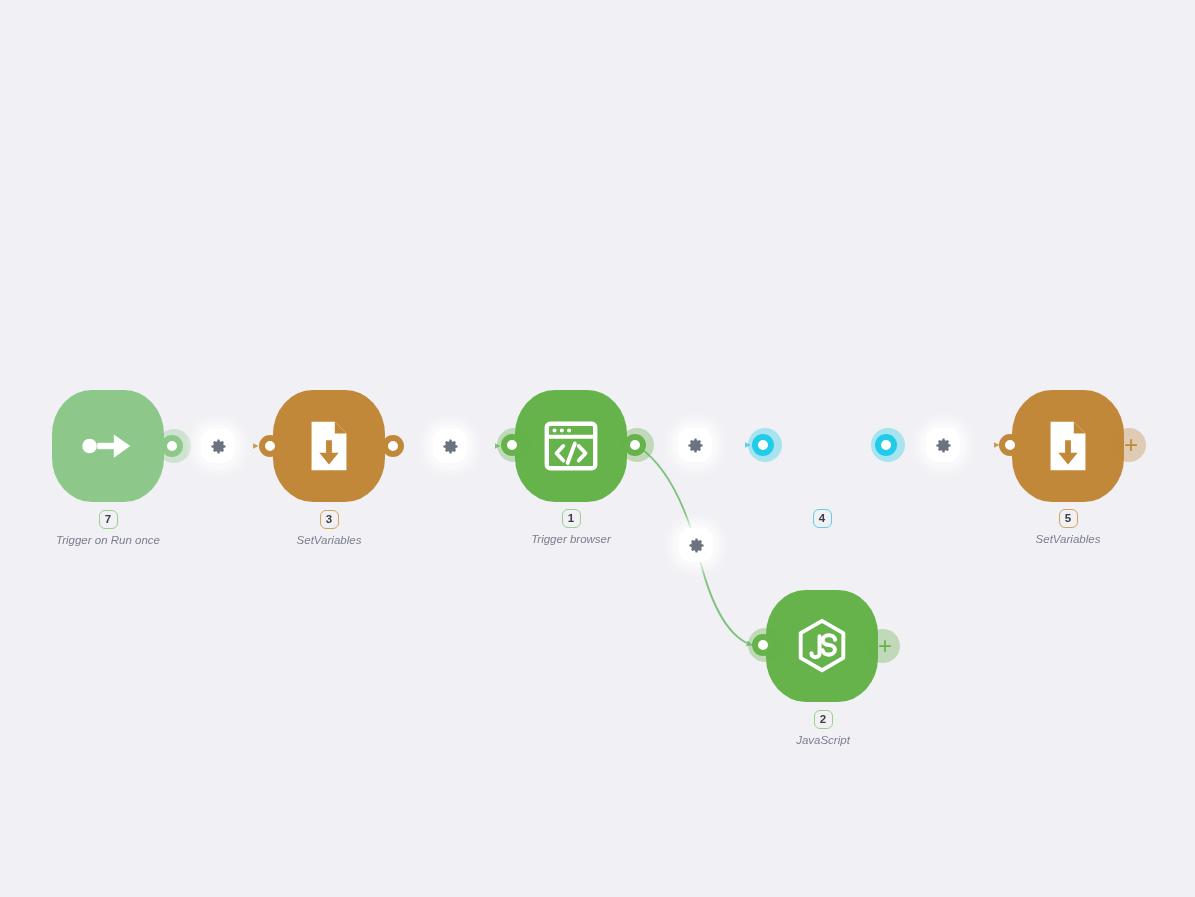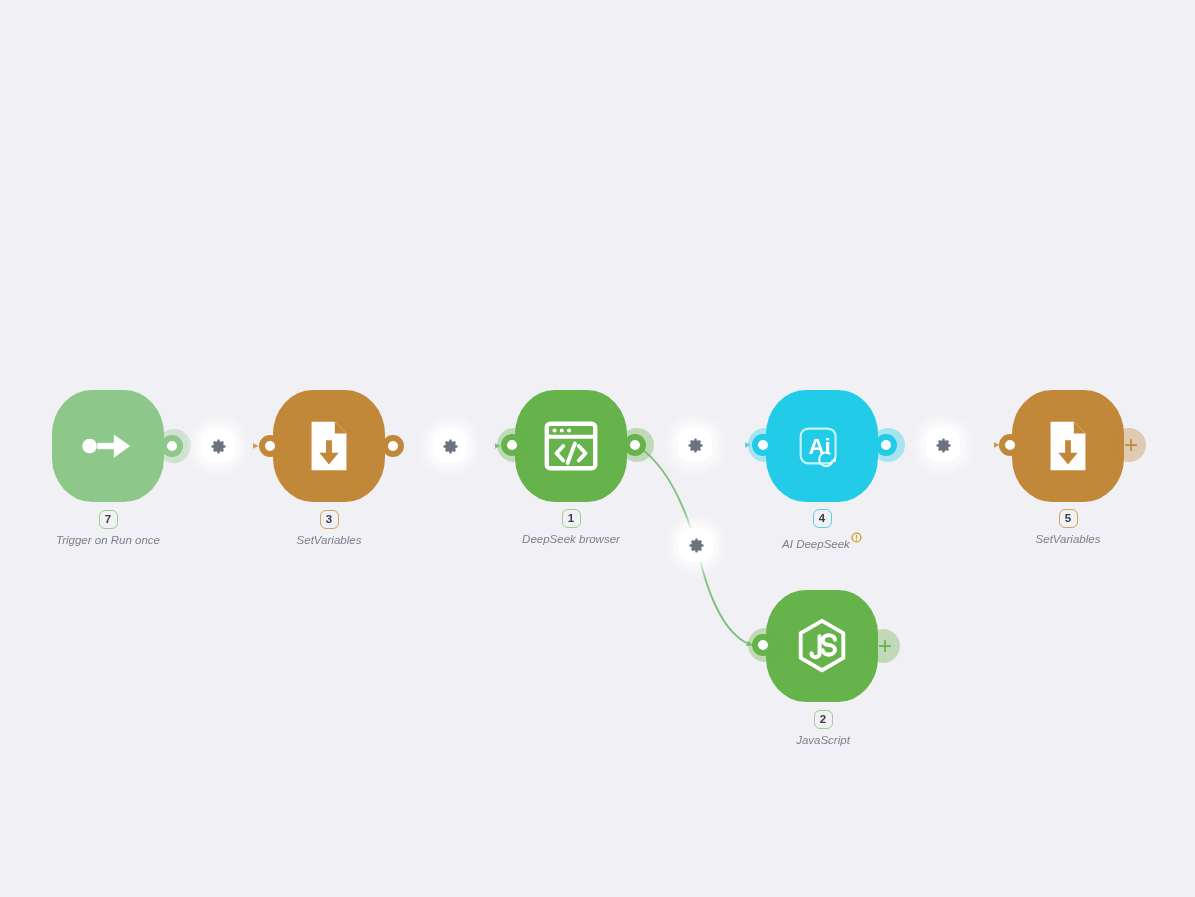--- a/index.html
+++ b/index.html
@@ -249,49 +249,33 @@
   <div class="port-halo" style="left:497px; top:428px; background:#66b24b;"></div>
   <div class="port ring" style="left:501px; top:434px; color:#66b24b;"></div>
   <div class="port-halo" style="left:620px; top:428px; background:#66b24b;"></div>
   <div class="port ring" style="left:624px; top:434px; color:#66b24b;"></div>
 
   <div class="node-label" style="left:571px; top:509px;">
     <span class="label-row">
       <span class="badge" style="border-color:#9bd08f;">1</span>
     </span>
     <span class="label-row">
-      <span class="label-text">DeepSeek browser</span>
-    </span>
-  </div>
-
-  <div class="node squircle" style="left:766px; top:390px; background:#22cce8;
-              border-radius:40px 40px 40px 40px / 44px 44px 44px 44px;">
-    <svg class="node-icon" viewBox="0 0 64 64">
-      <path d="M18,14 h20 a8,8 0 0 1 8,8 v20 a8,8 0 0 1 -8,8 h-20 a8,8 0 0 1 -8,-8 v-20 a8,8 0 0 1 8,-8 z" fill="none" stroke="#ffffff" stroke-width="2.2" opacity="0.75"></path>
-      <text x="18" y="40" font-family="Liberation Sans, sans-serif" font-size="23" font-weight="700" fill="#ffffff">Ai</text>
-      <path d="M40,40 a7,7 0 1 0 3,7" fill="none" stroke="#ffffff" stroke-width="2.2" stroke-linecap="round" opacity="0.85"></path>
-      <path d="M46,44 l-3.5,3.5 l4,1.2 z" fill="#ffffff" opacity="0.85"></path>
-    </svg>
-  </div>
+      <span class="label-text">Trigger browser</span>
+    </span>
+  </div>
+
   <div class="port-halo" style="left:748px; top:428px; background:#22cce8;"></div>
   <div class="port ring" style="left:752px; top:434px; color:#22cce8;"></div>
   <div class="port-halo" style="left:871px; top:428px; background:#22cce8;"></div>
   <div class="port ring" style="left:875px; top:434px; color:#22cce8;"></div>
 
   <div class="node-label" style="left:822px; top:509px;">
     <span class="label-row">
       <span class="badge" style="border-color:#5ad0e8;">4</span>
     </span>
-    <span class="label-row">
-      <span class="label-text">AI DeepSeek</span><svg class="warn-icon" viewBox="0 0 16 16">
-        <circle cx="8" cy="8" r="6.4" fill="none" stroke="#d6a029" stroke-width="2"></circle>
-        <rect x="7.1" y="4.3" width="1.8" height="5" fill="#d6a029"></rect>
-        <rect x="7.1" y="10.3" width="1.8" height="1.8" fill="#d6a029"></rect>
-      </svg>
-    </span>
   </div>
 
   <div class="node squircle" style="left:1012px; top:390px; background:#c1883a;
               border-radius:40px 40px 40px 40px / 44px 44px 44px 44px;">
     <svg class="node-icon" viewBox="0 0 64 64">
       <path d="M14,7 h24 l12,12 v38 a0,0 0 0 1 0,0 h-36 a0,0 0 0 1 0,0 z" fill="#ffffff"></path>
       <path d="M38,7 l12,12 h-12 z" fill="#c1883a"></path>
       <path d="M29,26 h6 v13 h7 l-10,12 l-10,-12 h7 z" fill="#c1883a"></path>
     </svg>
   </div>

